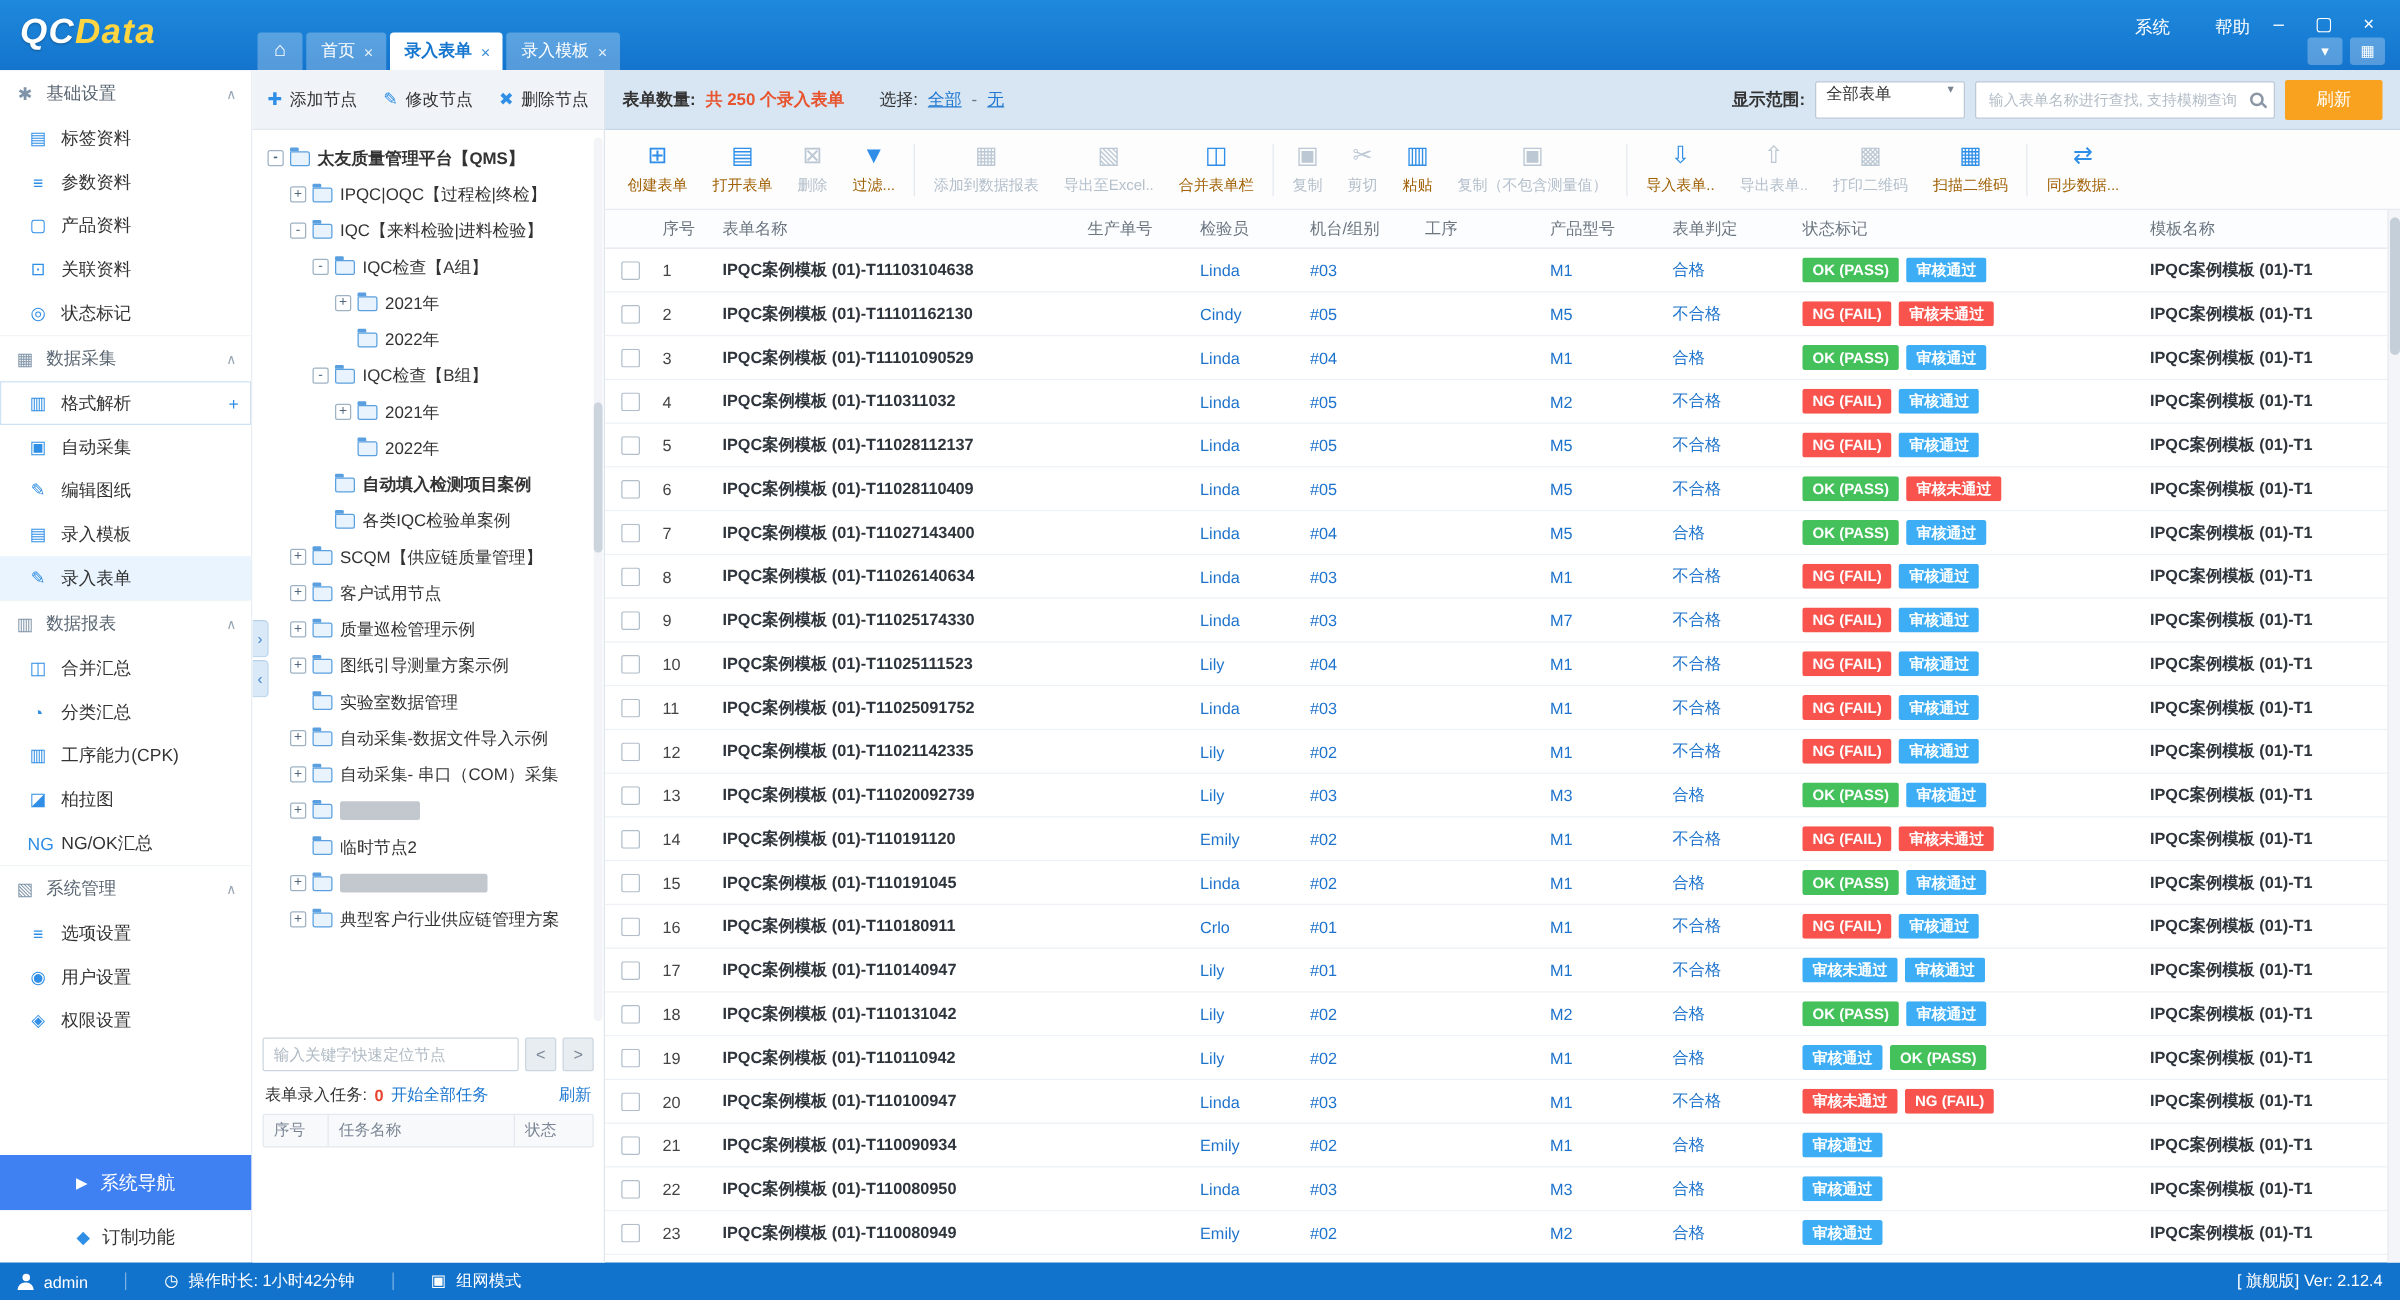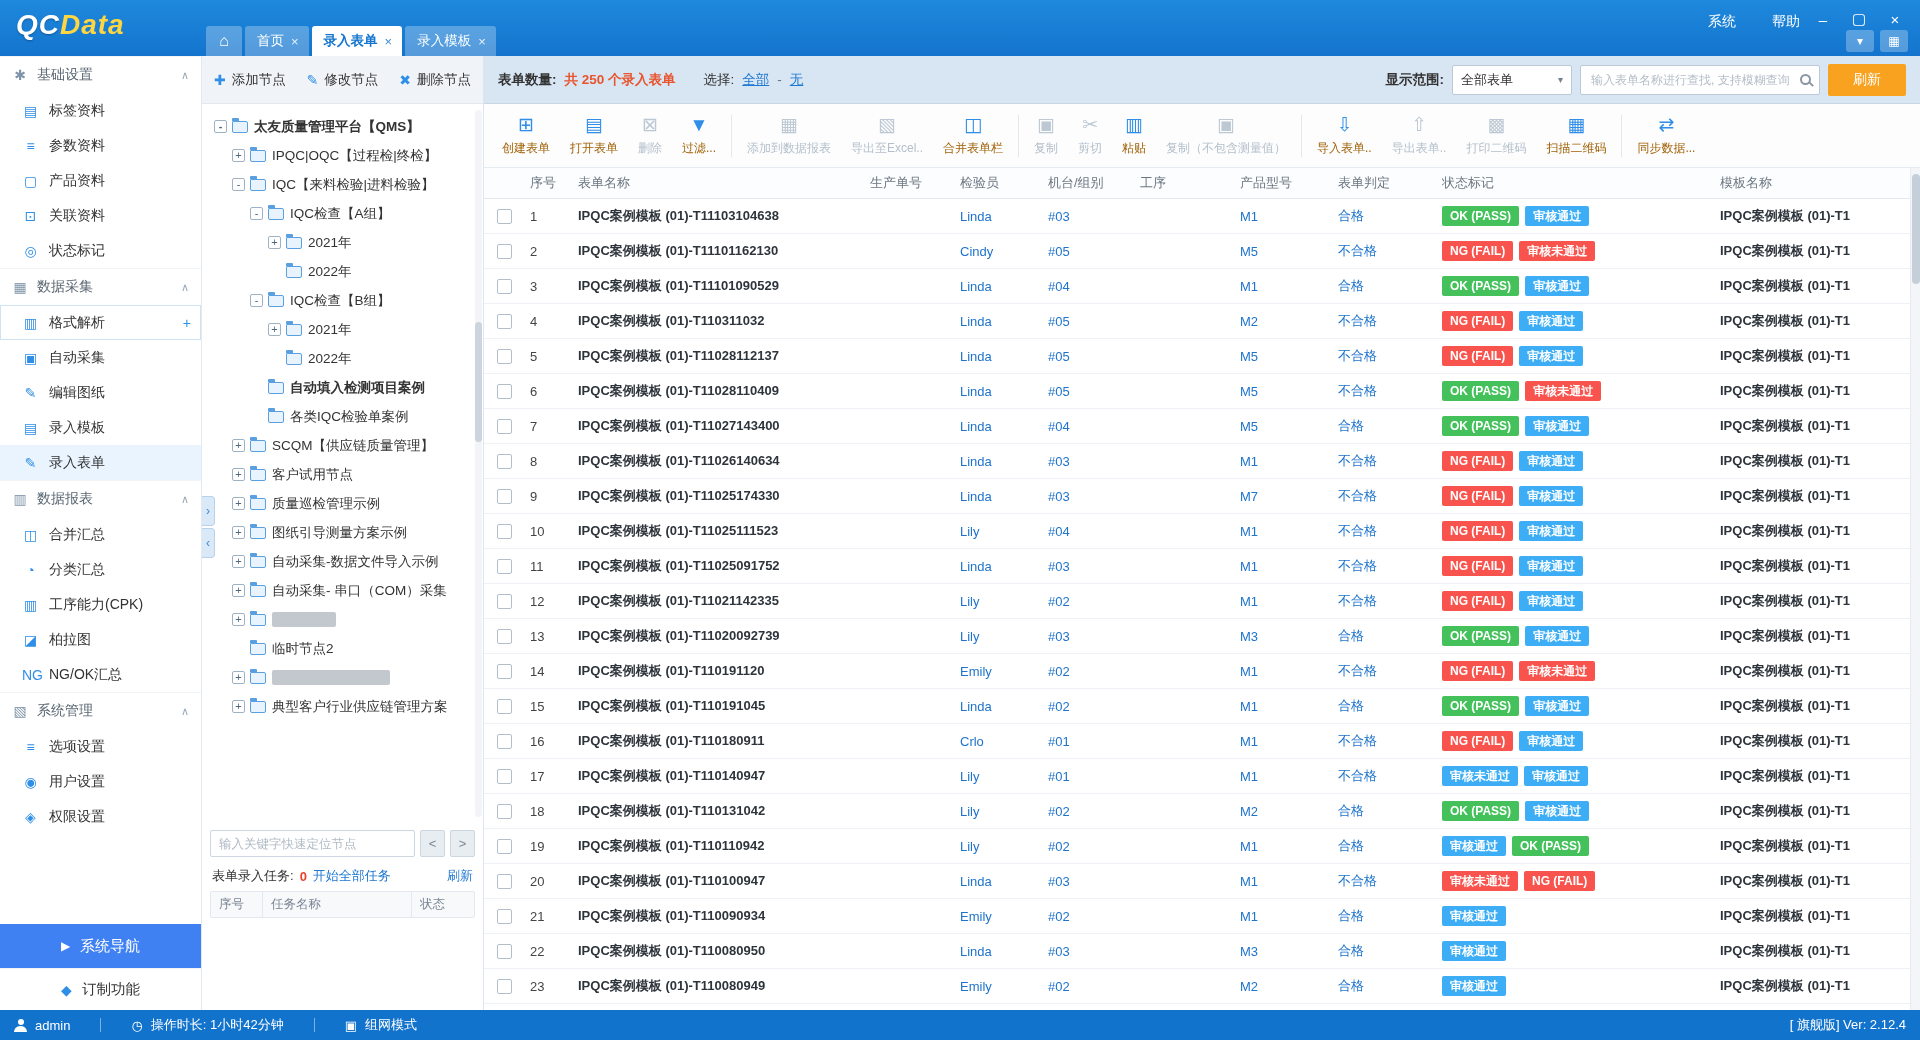--- a/index.html
+++ b/index.html
@@ -79,21 +79,21 @@
   
   .content{flex:1;min-width:0;display:flex;flex-direction:column;background:#fff;}
   .info-bar{height:48px;flex:none;background:#d8e6f3;border-bottom:1px solid #c8d7e7;display:flex;align-items:center;padding:0 14px;font-size:13.5px;color:#333;}
   .ib-count-label{font-weight:bold;}
   .ib-count{color:#e8542e;font-weight:bold;margin-left:8px;}
   .ib-select-label{margin-left:28px;}
   .ib-link{color:#1f78d1;margin-left:8px;cursor:pointer;text-decoration:underline;}
   .ib-dash{margin-left:8px;color:#66727e;}
   .ib-right{margin-left:auto;display:flex;align-items:center;gap:8px;}
   .scope-label{font-weight:bold;}
-  .scope-select{width:120px;height:30px;background:#fff;border:1px solid #bdc9d6;border-radius:2px;display:flex;align-items:center;padding:0 8px;gap:10px;cursor:pointer;}
+  .scope-select{width:120px;height:30px;background:#fff;border:1px solid #bdc9d6;border-radius:2px;display:flex;padding:0 8px;gap:10px;cursor:pointer;}
   .scope-value{flex:1;font-size:13px;color:#333;}
   .scope-caret{color:#76828e;font-size:10px;}
   .search-box{width:240px;height:30px;background:#fff;border:1px solid #bdc9d6;border-radius:2px;display:flex;align-items:center;padding:0 8px;}
   .search-box input{flex:1;border:none;outline:none;font-size:12px;color:#333;min-width:0;font-family:inherit;}
   .search-box input::placeholder{color:#b3bdc7;}
   .mag-icon{width:11px;height:11px;border:2px solid #8a96a3;border-radius:50%;position:relative;flex:none;margin-left:4px;}
   .mag-icon::after{content:'';position:absolute;width:6px;height:2px;background:#8a96a3;transform:rotate(45deg);right:-5px;bottom:-2px;}
   .refresh-btn{width:78px;height:32px;background:#f9a21f;color:#fff;font-size:14px;border:none;border-radius:2px;cursor:pointer;font-family:inherit;}
 
   .toolbar{height:64px;flex:none;display:flex;align-items:center;padding:0 8px;border-bottom:1px solid #e6ebf1;background:#fdfdfe;}
@@ -373,20 +373,25 @@
             <span class="expander">+</span>
             <span class="folder"></span>
             <span>质量巡检管理示例</span>
           </div>
           <div class="tree-node" style="padding-left: 30px;">
             <span class="expander">+</span>
             <span class="folder"></span>
             <span>图纸引导测量方案示例</span>
           </div>
           <div class="tree-node" style="padding-left: 30px;">
+            <span class="exp-space"></span>
+            <span class="folder"></span>
+            <span>实验室数据管理</span>
+          </div>
+          <div class="tree-node" style="padding-left: 30px;">
             <span class="expander">+</span>
             <span class="folder"></span>
             <span>自动采集-数据文件导入示例</span>
           </div>
           <div class="tree-node" style="padding-left: 30px;">
             <span class="expander">+</span>
             <span class="folder"></span>
             <span>自动采集- 串口（COM）采集</span>
           </div>
           <div class="tree-node" style="padding-left: 30px;">

